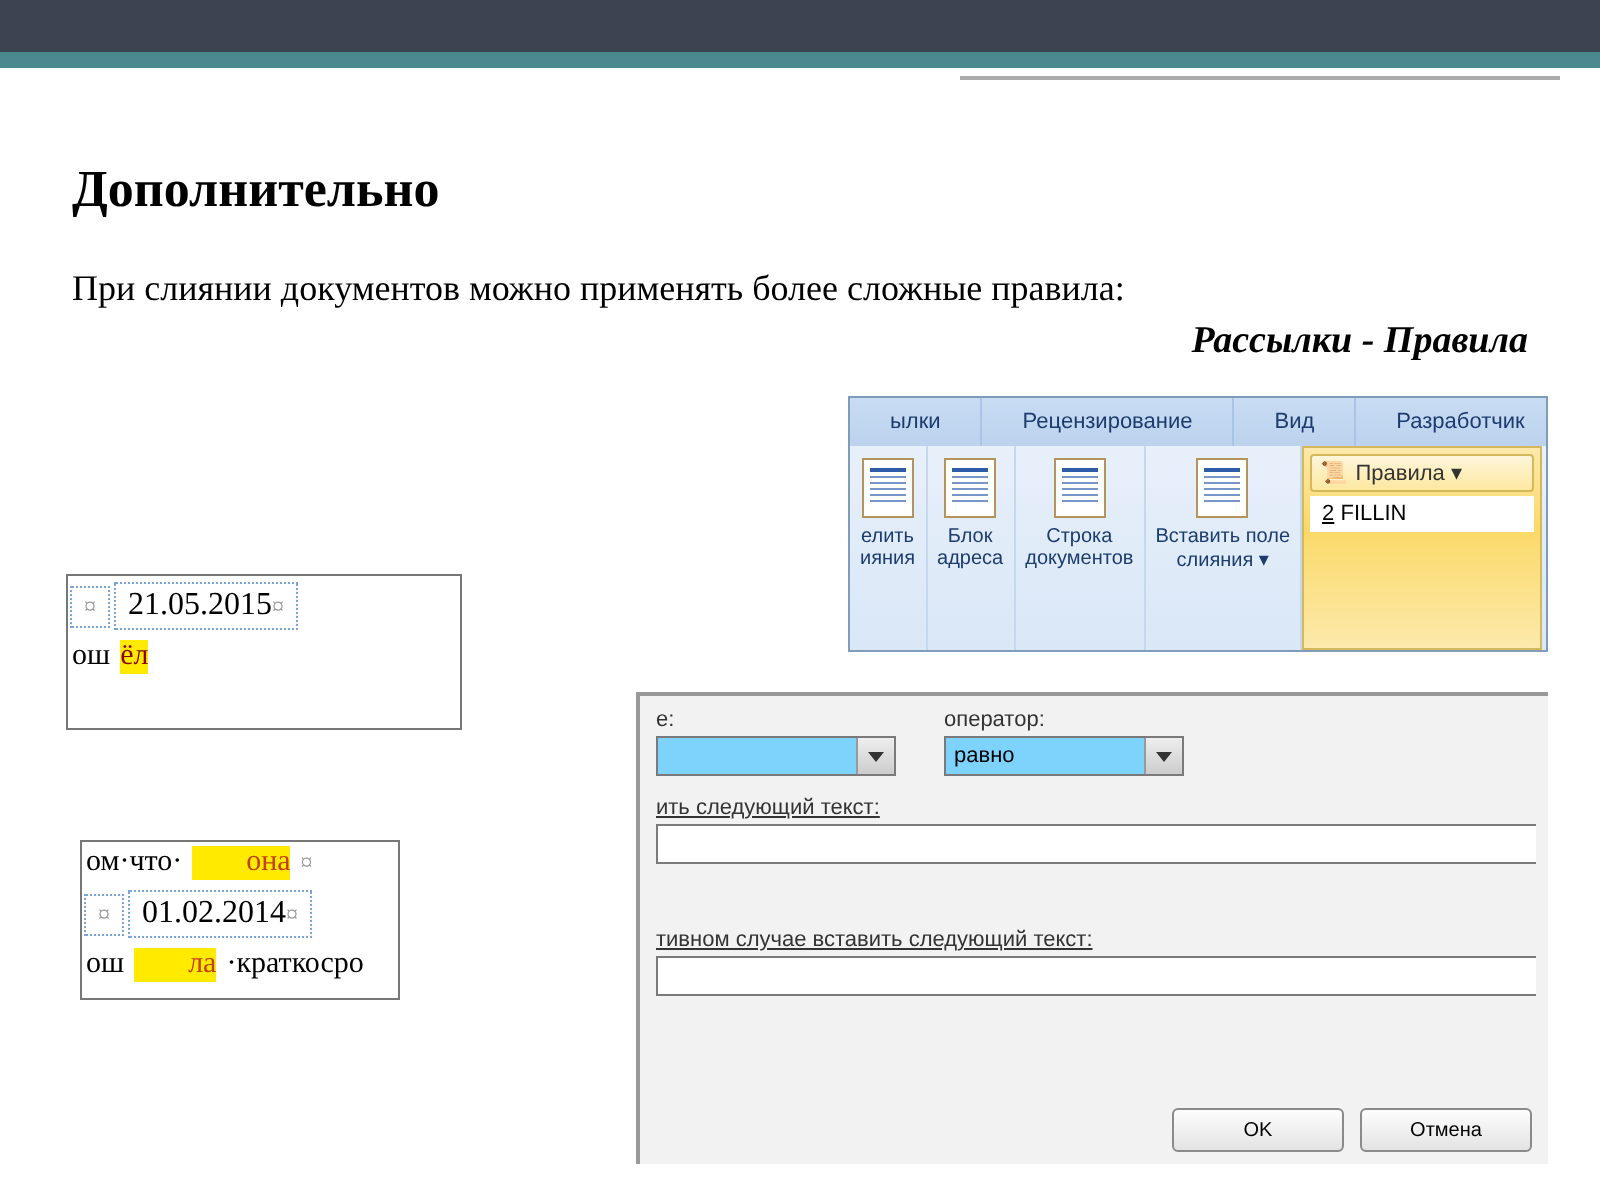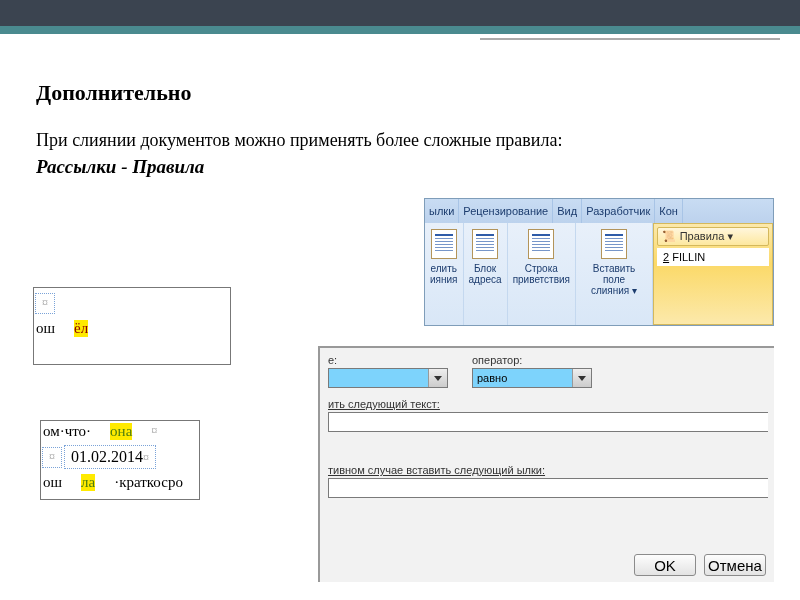--- a/index.html
+++ b/index.html
@@ -30,36 +30,37 @@
       right: 20px;
       top: 4px;
       width: 300px;
       height: 2px;
       background: #aaa;
     }
     .content {
       padding: 30px 36px 0 36px;
     }
     .heading {
-      font-size: 22px;
+      font-size: 26px;
       font-weight: bold;
       color: #000;
       margin-bottom: 22px;
     }
     .body-text {
       font-size: 18px;
       line-height: 1.35;
       color: #000;
       margin-bottom: 4px;
     }
     .subtitle {
       font-size: 19px;
       font-style: italic;
       font-weight: bold;
       color: #000;
+      text-align: right;
     }
 
     
     .ribbon-shot {
       position: absolute;
       left: 424px;
       top: 198px;
       width: 350px;
       height: 128px;
       border: 1px solid #7f9db9;
@@ -69,21 +70,21 @@
     }
     .ribbon-tabs {
       height: 24px;
       background: linear-gradient(#c8dcf3, #bcd2ed);
       display: flex;
       font-size: 11px;
       color: #1c3c6e;
       align-items: center;
     }
     .ribbon-tab {
-      padding: 0 4px;
+      padding: 0 20px;
       height: 100%;
       display: flex;
       align-items: center;
       border-right: 1px solid #a8c4e6;
     }
     .ribbon-body {
       display: flex;
       height: calc(100% - 24px);
       background: linear-gradient(#e8f0fa, #d9e7f7);
     }
@@ -169,27 +170,27 @@
     }
     .cell {
       border: 1px dotted #7aa3d8;
       padding: 2px 6px;
       margin: 1px;
       white-space: nowrap;
     }
     .mark { color: #999; font-size: 12px; }
     .dotted-text {
       display: flex;
-      gap: 19px;
+      gap: 5px;
       align-items: center;
       font-size: 15px;
       padding: 2px 2px;
     }
     .hl { background: #ffea00; color: #8b0000; }
-    .red { color: #4d7c0f; }
+    .red { color: #c2410c; padding-left: 27px; }
 
     
     .dialog-shot {
       position: absolute;
       left: 318px;
       top: 346px;
       width: 456px;
       height: 236px;
       background: #f2f2f2;
       border-left: 2px solid #999;
@@ -257,26 +258,26 @@
       border-right: none;
     }
     .dlg-buttons {
       position: absolute;
       right: 8px;
       bottom: 6px;
       display: flex;
       gap: 8px;
     }
     .dlg-btn {
-      width: 62px;
+      width: 86px;
       height: 22px;
       background: linear-gradient(#fdfdfd, #e3e3e3);
       border: 1px solid #8b8b8b;
       border-radius: 3px;
-      font-size: 15px;
+      font-size: 10px;
       display: flex;
       align-items: center;
       justify-content: center;
     }
   </style>
 </head>
 <body>
 
 <div class="top-bar"></div>
 <div class="accent-bar"></div>
@@ -303,21 +304,21 @@
       <span>ияния</span>
     </div>
     <div class="ribbon-btn">
       <div class="doc-icon"></div>
       <span>Блок</span>
       <span>адреса</span>
     </div>
     <div class="ribbon-btn">
       <div class="doc-icon"></div>
       <span>Строка</span>
-      <span>приветствия</span>
+      <span>документов</span>
     </div>
     <div class="ribbon-btn">
       <div class="doc-icon"></div>
       <span>Вставить поле</span>
       <span>слияния ▾</span>
     </div>
     <div class="rules-panel">
       <div class="rules-hdr">
         <span style="margin-right:4px;">📜</span>
         <span>Правила ▾</span>
@@ -326,20 +327,21 @@
         <span class="u">2</span>
         <span>FILLIN</span>
       </div>
     </div>
   </div>
 </div>
 
 <div class="doc-shot first">
   <div class="cell-row">
     <div class="cell mark">¤</div>
+    <div class="cell"><span>21.05.2015</span><span class="mark">¤</span></div>
   </div>
   <div class="dotted-text">
     <span>ош</span>
       <span class="hl">ёл</span>
   </div>
 </div>
 
 <div class="doc-shot second">
   <div class="dotted-text">
     <span>ом·что·</span>
@@ -369,19 +371,19 @@
       <div class="dlg-label">оператор:</div>
       <div class="dlg-field combo">
           <span>равно</span>
           <div class="tri"></div>
         </div>
     </div>
   </div>
   <div class="section-label">ить следующий текст:</div>
   <div class="long-field"></div>
   <div style="height:24px"></div>
-  <div class="section-label">тивном случае вставить следующий ылки:</div>
+  <div class="section-label">тивном случае вставить следующий текст:</div>
   <div class="long-field"></div>
   <div class="dlg-buttons">
     <div class="dlg-btn">OK</div>
     <div class="dlg-btn">Отмена</div>
   </div>
 </div>
 
 </body></html>

